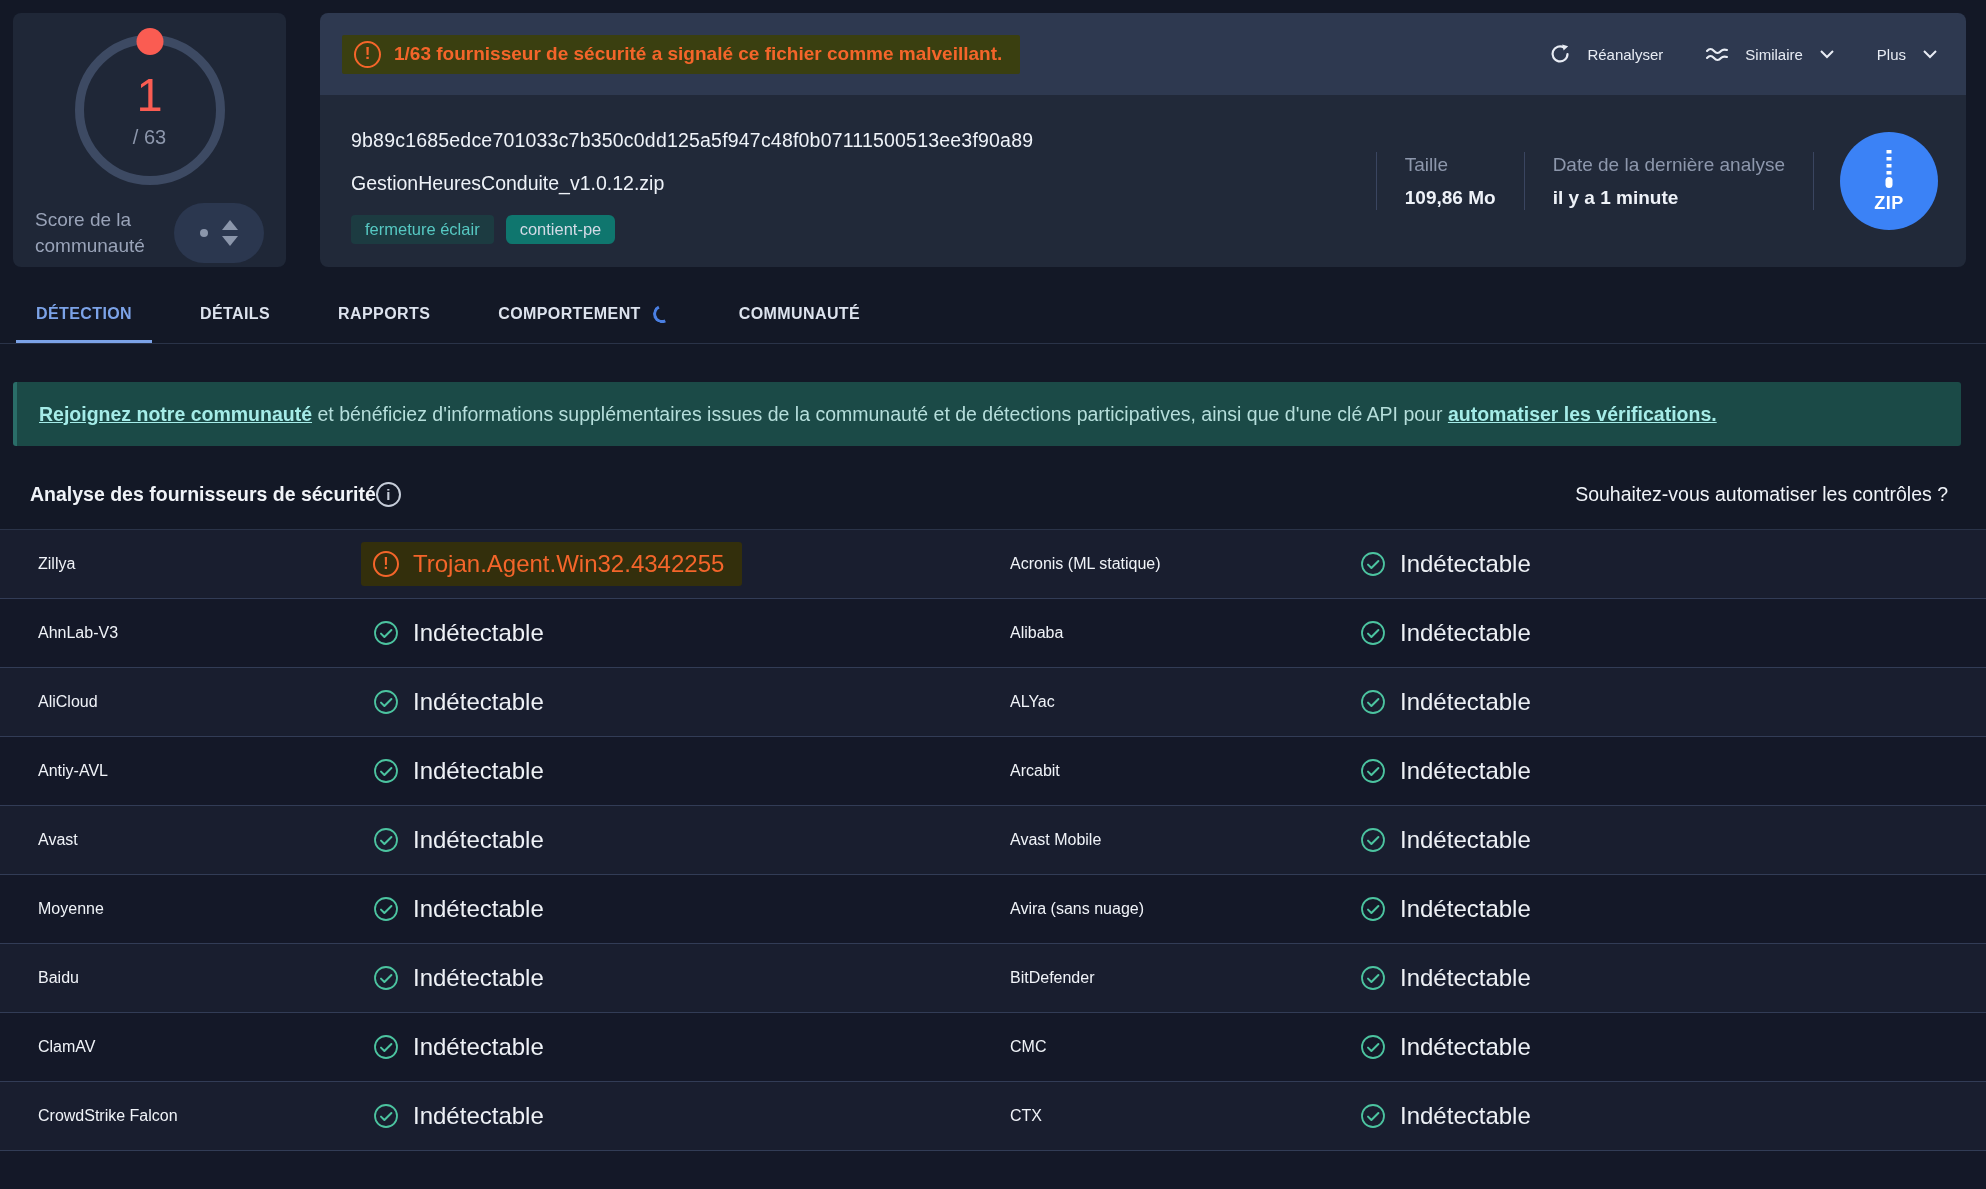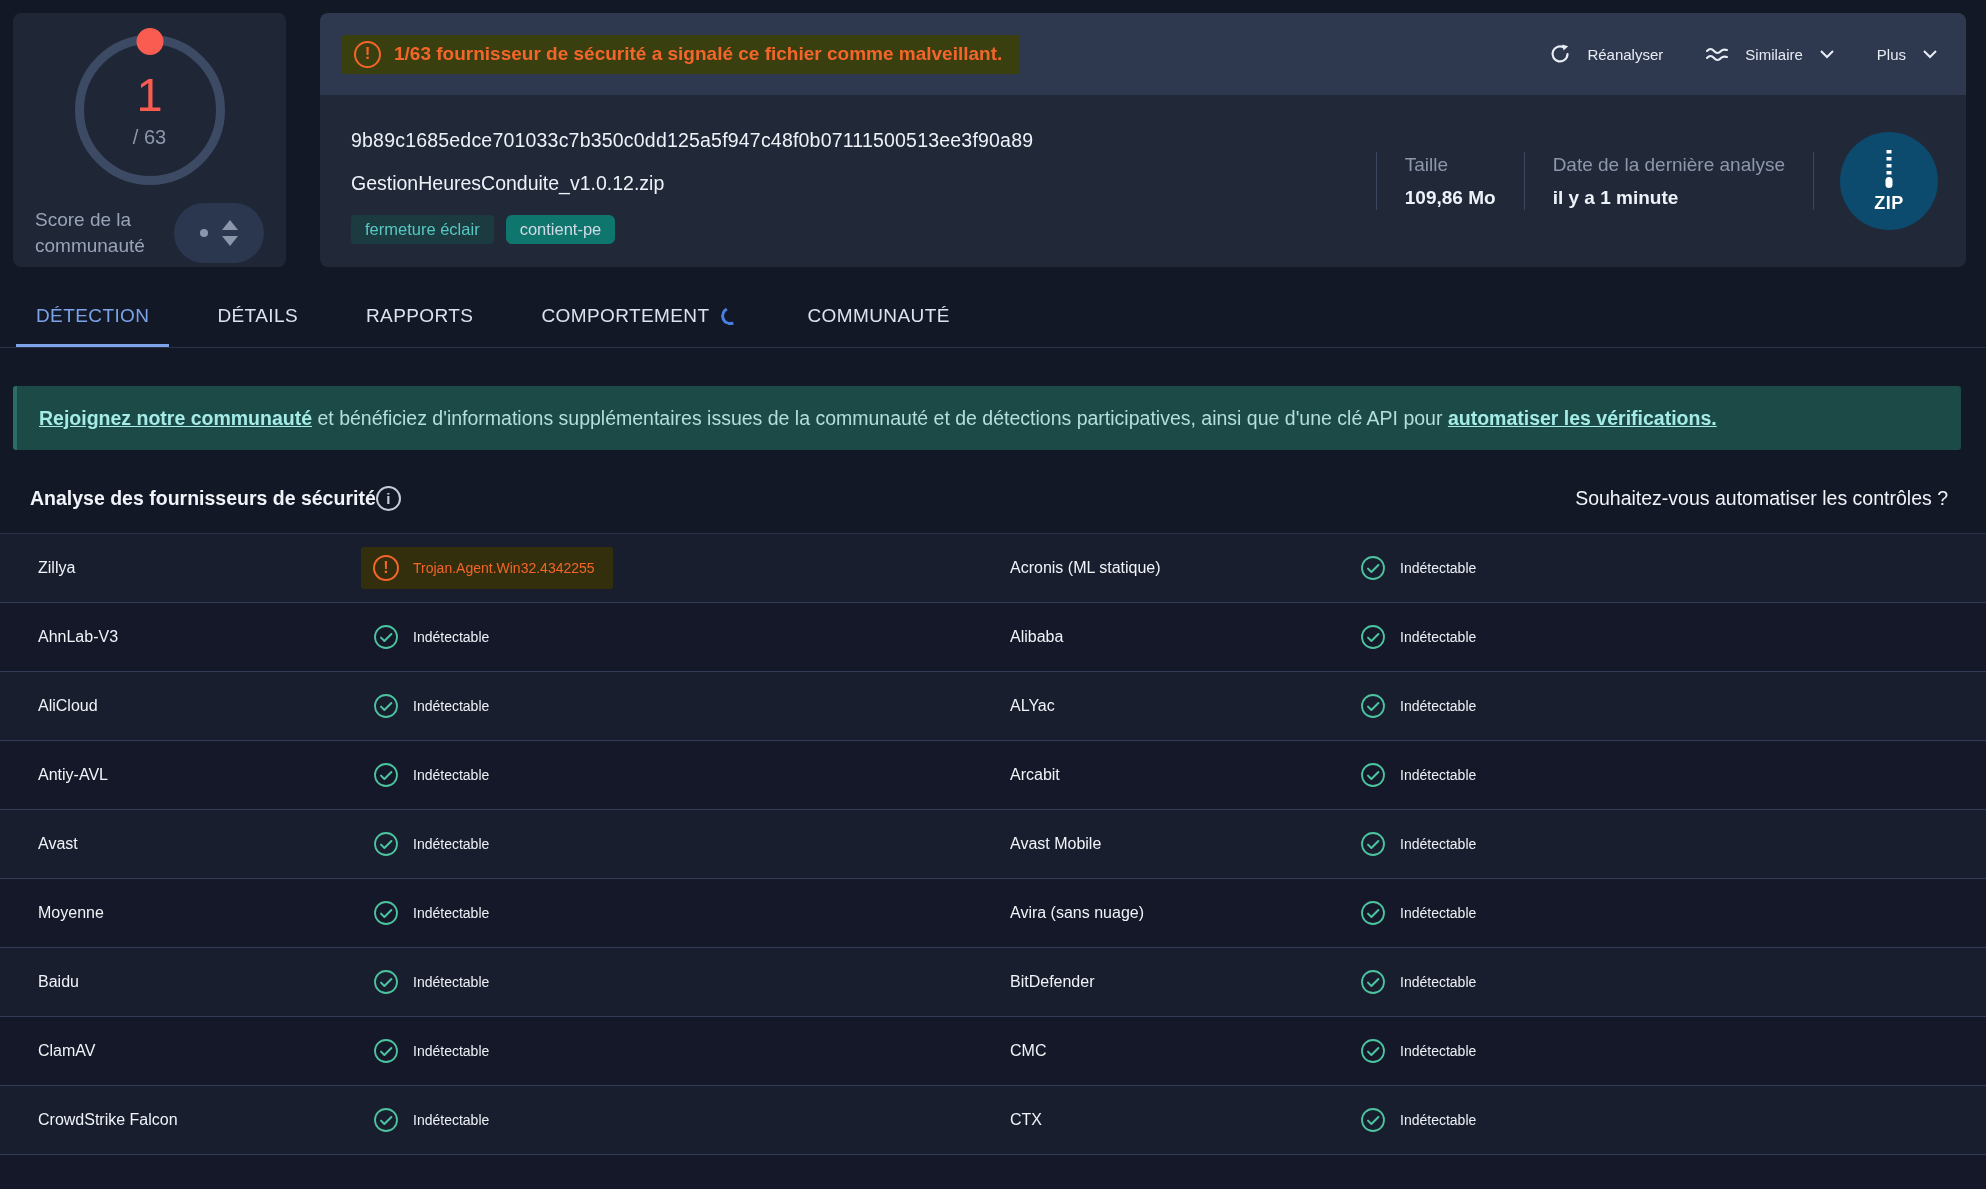--- a/index.html
+++ b/index.html
@@ -78,35 +78,35 @@
   .tag { font-size: 16.5px; padding: 5px 14px; border-radius: 4px; cursor: pointer; text-align: center; }
   .tag-teal { background: #1c3b41; color: #56c8c2; }
   .tag-gray { background: #0f766e; color: #d3dae6; border-radius: 6px; }
 
   .stats-block { display: flex; align-items: center; }
   .stat-sep { width: 1px; height: 58px; background: #3a4560; }
   .stat { padding: 0 28px; }
   .stat-label { font-size: 19px; color: #8d97ac; }
   .stat-value { font-size: 19px; color: #eef2f8; font-weight: 700; margin-top: 11px; }
   .zip-badge {
-    width: 98px; height: 98px; border-radius: 50%; background: #0c4a6e;
+    width: 98px; height: 98px; border-radius: 50%; background: #3b82f6;
     display: flex; flex-direction: column; align-items: center; justify-content: center;
     margin-left: 26px; flex-shrink: 0;
   }
   .zip-text { color: #ffffff; font-weight: 700; font-size: 18px; letter-spacing: 0.5px; margin-top: 2px; }
 
   
   .tabs {
     display: flex; align-items: flex-end; gap: 28px; margin-top: 30px;
     padding-left: 16px; border-bottom: 1px solid #2a3348;
   }
   .tab {
-    padding: 8px 20px 17px; font-size: 19px; font-weight: 400; letter-spacing: 0.4px;
+    padding: 8px 20px 17px; font-size: 16px; font-weight: 700; letter-spacing: 0.4px;
     color: #dde3ee; cursor: pointer; border-bottom: 3px solid transparent;
-    display: flex; align-items: center; gap: 12px;
+    display: flex; gap: 12px;
   }
   .tab.active { color: #7ca3e8; border-bottom-color: #7ca3e8; }
   .spinner {
     width: 18px; height: 18px; border-radius: 50%;
     border: 3.5px solid #4a7fe2; border-left-color: transparent; border-bottom-color: transparent;
     transform: rotate(200deg);
     animation: spin 1s linear infinite;
   }
   @keyframes spin { to { transform: rotate(560deg); } }
 
@@ -138,21 +138,21 @@
   .vt-row { display: flex; height: 69px; border-bottom: 1px solid #323c56; }
   .vt-row:nth-child(odd) { background: #191e2f; }
   .vt-row:nth-child(even) { background: #141828; }
   .cell { width: 50%; display: flex; align-items: center; }
   .cell-left { padding-left: 38px; }
   .cell-right { padding-left: 17px; }
   .vendor { font-size: 16px; color: #f0f3f8; flex-shrink: 0; }
   .cell-left .vendor { width: 335px; }
   .cell-right .vendor { width: 350px; }
   .result { display: flex; align-items: center; gap: 14px; }
-  .result-label { font-size: 14px; color: #eef1f6; }
+  .result-label { font-size: 24px; color: #eef1f6; }
   .result .warn-icon {
     width: 26px; height: 26px; border: 2px solid #f4652a; border-radius: 50%;
     color: #f4652a; font-weight: 700; font-size: 16px;
     display: inline-flex; align-items: center; justify-content: center; flex-shrink: 0;
   }
   .result.malicious { background: #332f0c; padding: 8px 18px 8px 12px; border-radius: 3px; margin-left: -12px; }
   .result.malicious .result-label { color: #f4652a; }
 </style>
 </head>
 <body>

